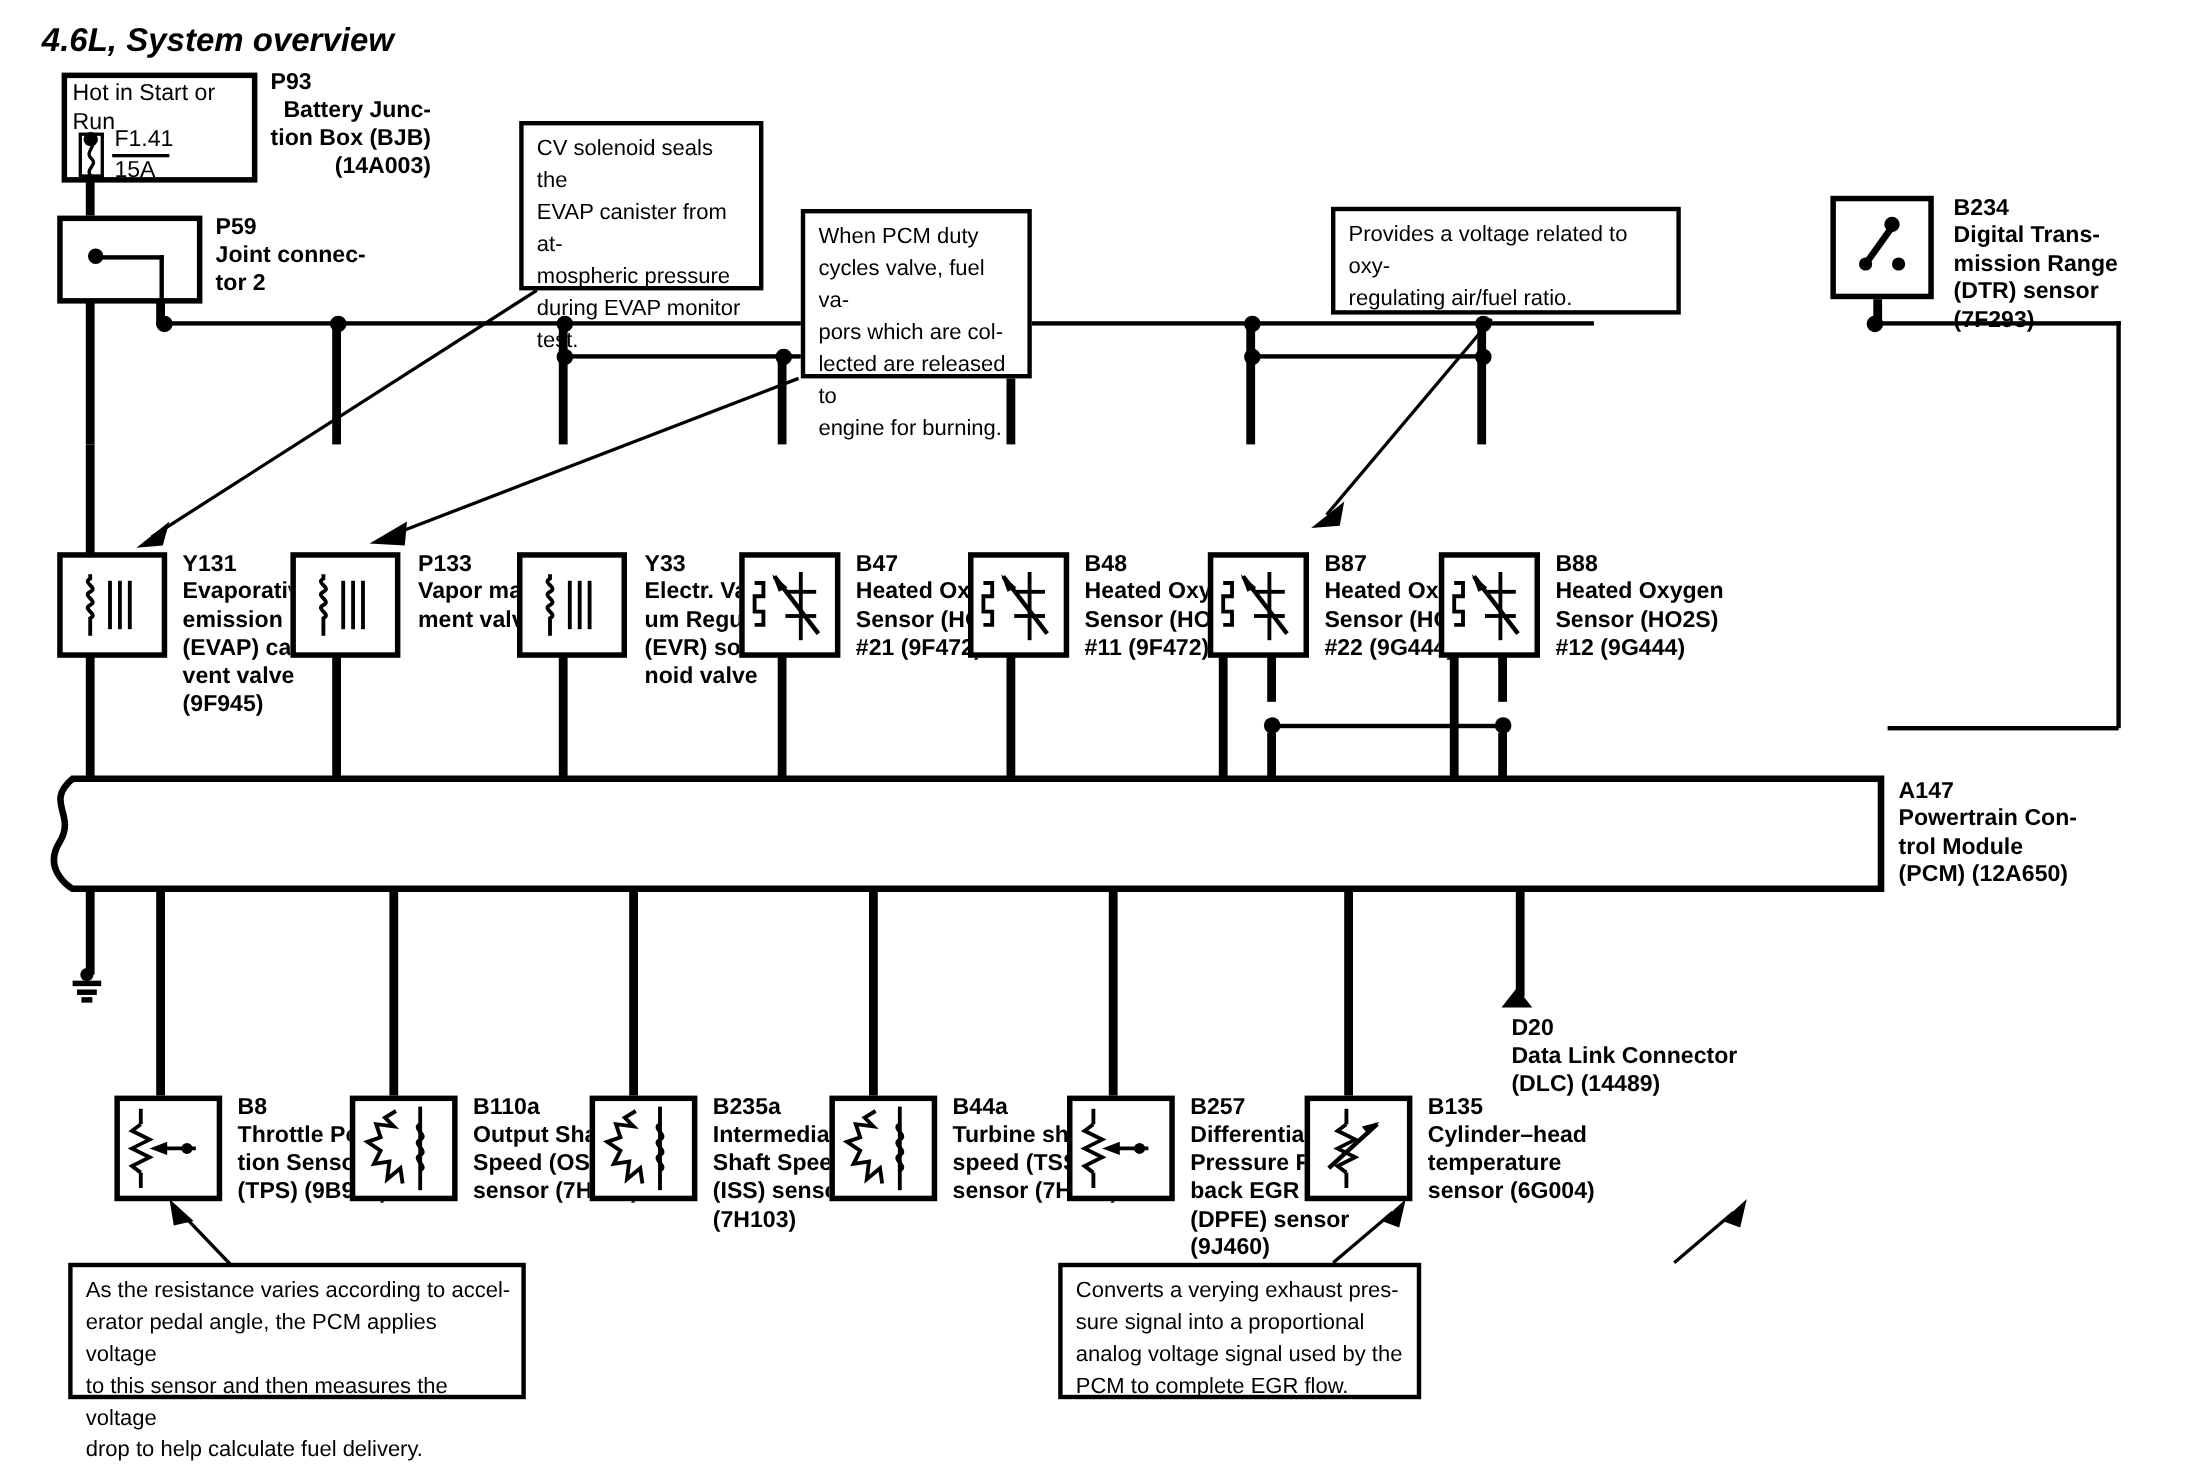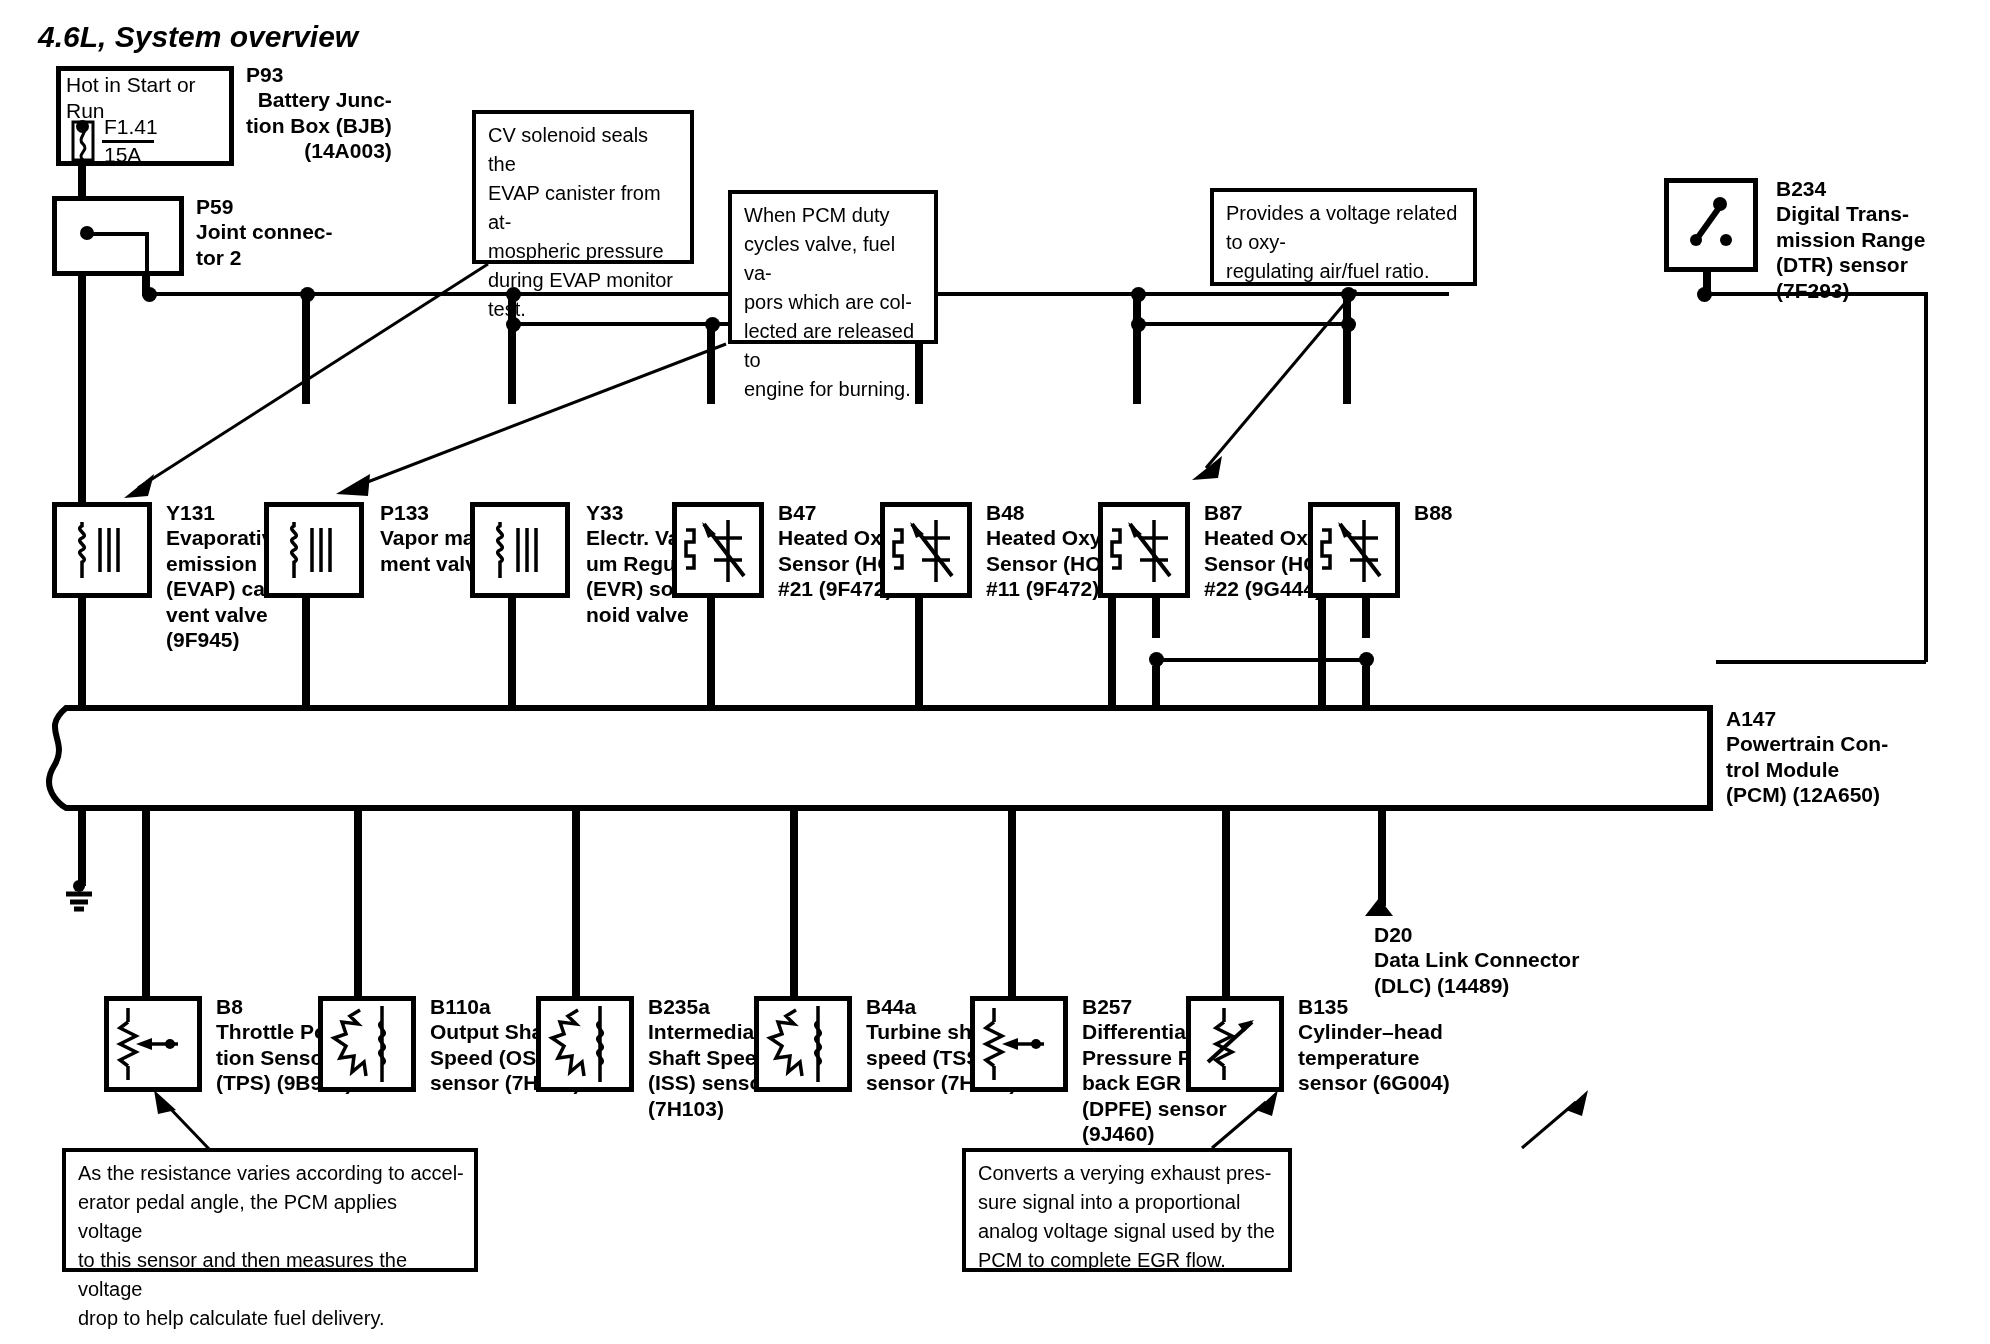--- a/index.html
+++ b/index.html
@@ -206,20 +206,23 @@
   <div class="box" style="left:1308px;top:502px;width:92px;height:96px;"></div>
   <svg class="sym" style="left:1318px;top:512px;" width="74" height="78">
     <path d="M4 18 L12 18 L12 30 L4 30 L4 44 L12 44 L12 56 L4 56" fill="none" stroke="#000" stroke-width="3.5"></path>
     <line x1="46" y1="8" x2="46" y2="70" stroke="#000" stroke-width="3.5"></line>
     <line x1="32" y1="26" x2="60" y2="26" stroke="#000" stroke-width="3.5"></line>
     <line x1="32" y1="48" x2="60" y2="48" stroke="#000" stroke-width="3.5"></line>
     <path d="M22 12 L62 64" stroke="#000" stroke-width="4"></path>
     <path d="M20 10 L34 22 L26 26 Z" fill="#000"></path>
   </svg>
   <div class="lbl" style="left:1414px;top:500px;">B88</div>
+  <div class="lbl" style="left:1414px;top:525px;">Heated Oxygen
+Sensor (HO2S)
+#12 (9G444)</div>
   <div class="w wv" style="left:1318px;top:596px;height:110px;"></div>
   <div class="w wv" style="left:1362px;top:596px;height:42px;"></div>
   <div class="dot" style="left:1359px;top:652px;"></div>
   <div class="w wv" style="left:1362px;top:666px;height:40px;"></div>
 
   <div class="thinh" style="left:1156px;top:658px;width:212px;"></div>
 
   <svg class="sym" style="left:36px;top:704px;" width="1678" height="108">
     <path d="M30 4 L1674 4 L1674 104 L30 104 C30 104, 2 88, 18 62 C34 36, 4 26, 30 4 Z" fill="#fff" stroke="#000" stroke-width="6" stroke-linejoin="miter"></path>
   </svg>
@@ -347,21 +350,21 @@
     <div>pors which are col-</div>
     <div>lected are released to</div>
     <div>engine for burning.</div>
   </div>
 
   <svg class="sym" style="left:320px;top:340px;" width="420" height="180">
     <line x1="406" y1="4" x2="32" y2="148" stroke="#000" stroke-width="3"></line>
     <path d="M16 154 L50 134 L48 156 Z" fill="#000"></path>
   </svg>
 
-  <div class="cbox" style="left:1210px;top:188px;width:267px;height:98px;">
+  <div class="cbox" style="left:1210px;top:188px;width:318px;height:98px;">
     <div>Provides a voltage related to oxy-</div>
     <div>regulating air/fuel ratio.</div>
   </div>
 
   <svg class="sym" style="left:1180px;top:286px;" width="190" height="200">
     <line x1="176" y1="4" x2="26" y2="182" stroke="#000" stroke-width="3"></line>
     <path d="M12 194 L42 170 L38 192 Z" fill="#000"></path>
   </svg>
 
   <div class="cbox" style="left:62px;top:1148px;width:416px;height:124px;">

